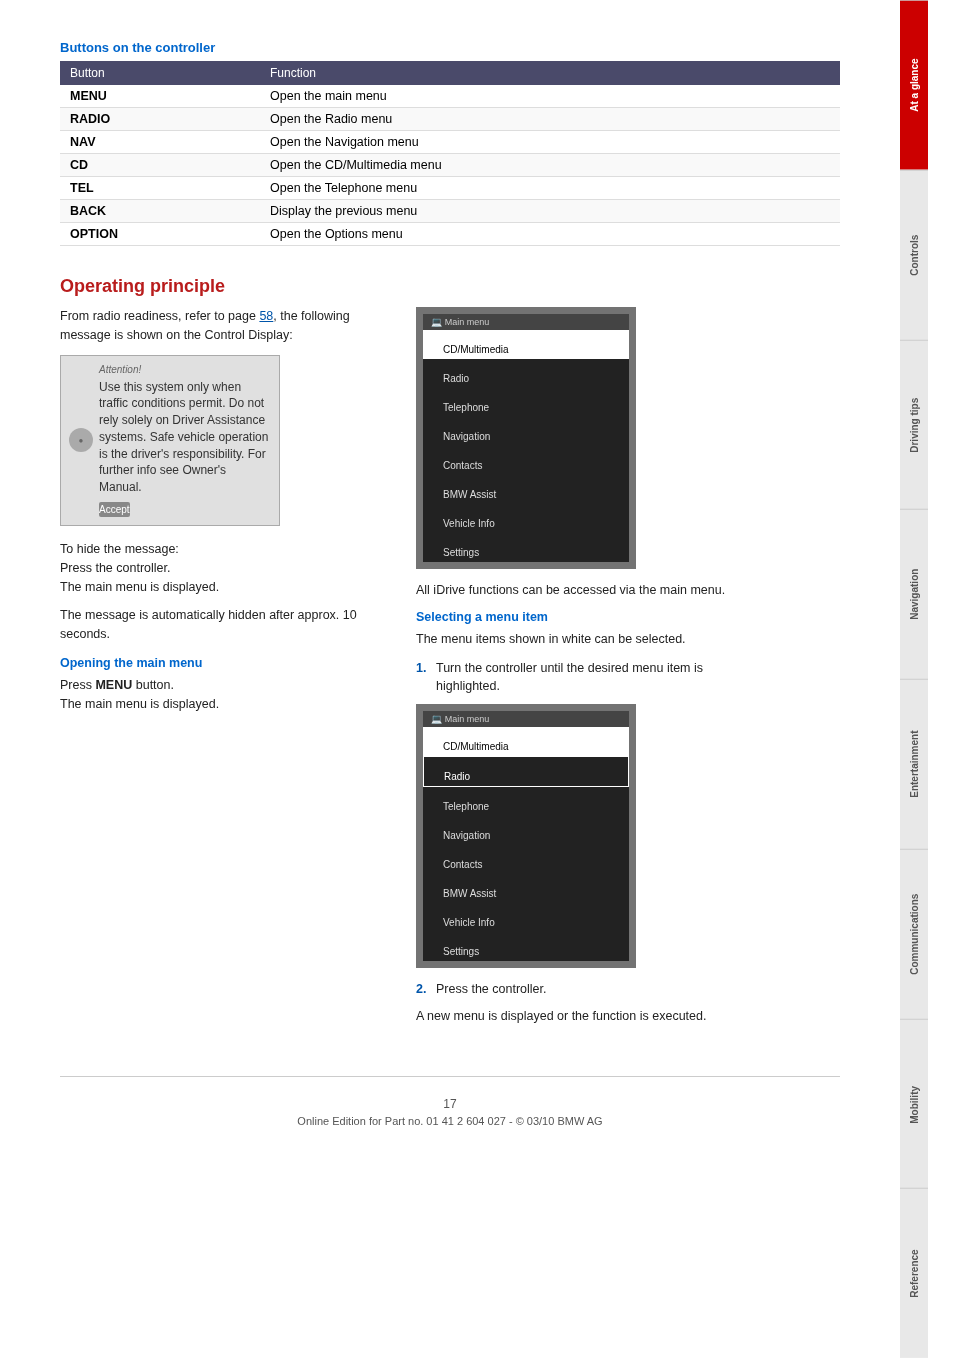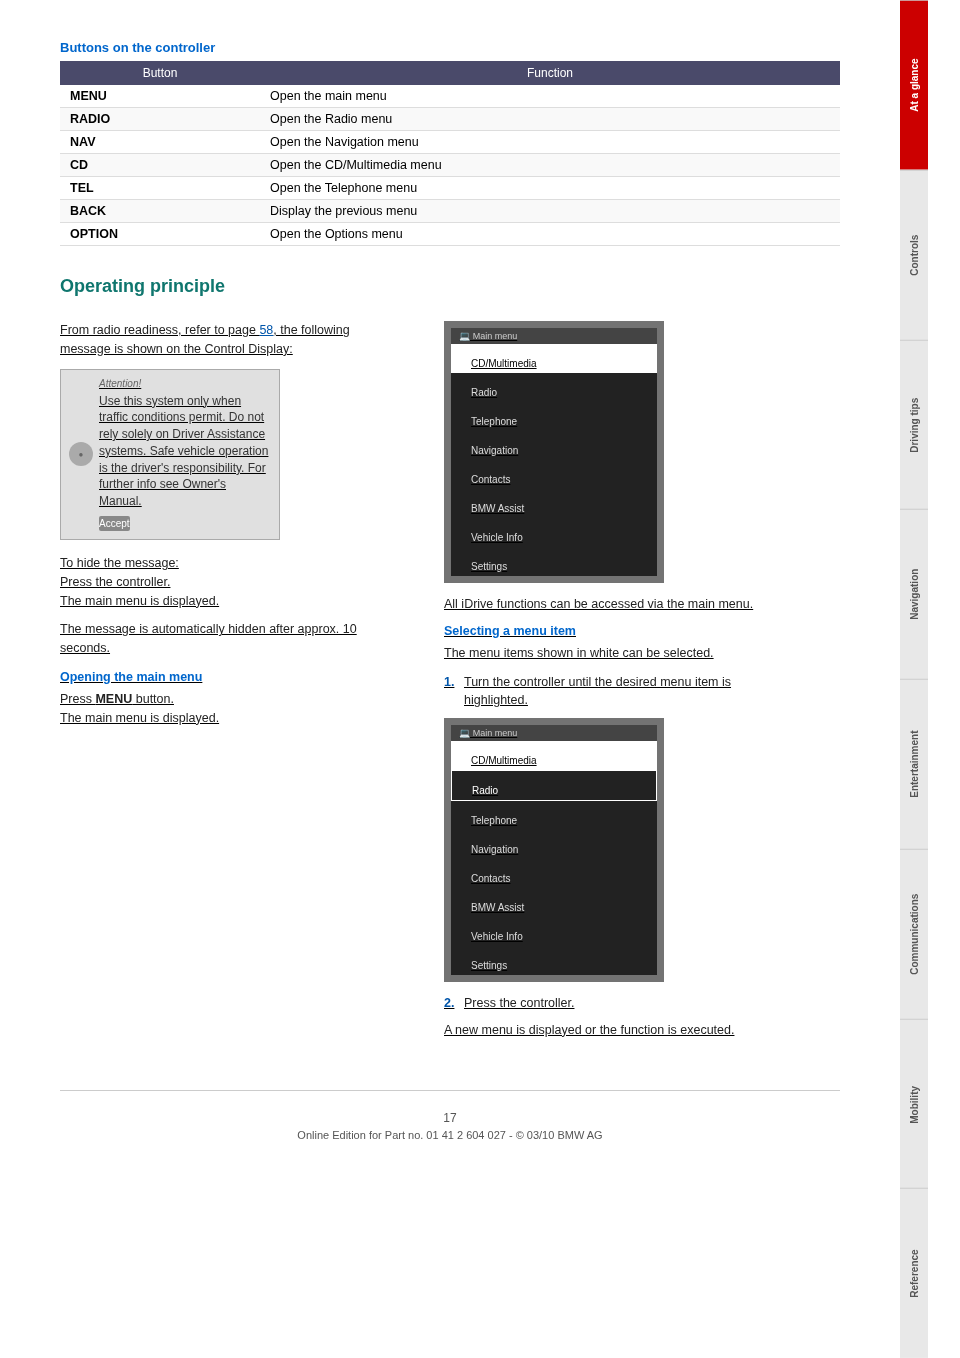--- a/index.html
+++ b/index.html
@@ -71,21 +71,21 @@
       font-size: 12.5px;
     }
 
     .buttons-table thead tr {
       background: #4a4a6a;
       color: #fff;
     }
 
     .buttons-table thead th {
       padding: 5px 10px;
-      text-align: center;
+      text-align: left;
       font-weight: normal;
       font-size: 12px;
     }
 
     .buttons-table tbody tr {
       border-bottom: 1px solid #ddd;
     }
 
     .buttons-table tbody tr:nth-child(even) {
       background: #f9f9f9;
@@ -97,40 +97,39 @@
     }
 
     .buttons-table tbody td:first-child {
       font-weight: bold;
       width: 200px;
     }
 
     
     .two-col {
       display: flex;
-      gap: 44px;
+      gap: 16px;
       margin-top: 10px;
-      text-decoration: underline;
     }
 
     .col-left {
       flex: 1;
       max-width: 340px;
     }
 
     .col-right {
       flex: 1;
       max-width: 340px;
     }
 
     .section-heading {
       font-size: 18px;
       font-weight: bold;
-      color: #0f766e;
-      margin-bottom: 24px;
+      color: #b91c1c;
+      margin-bottom: 10px;
     }
 
     .body-text {
       font-size: 12.5px;
       line-height: 1.5;
       margin-bottom: 10px;
       color: #222;
     }
 
     .sub-heading {

